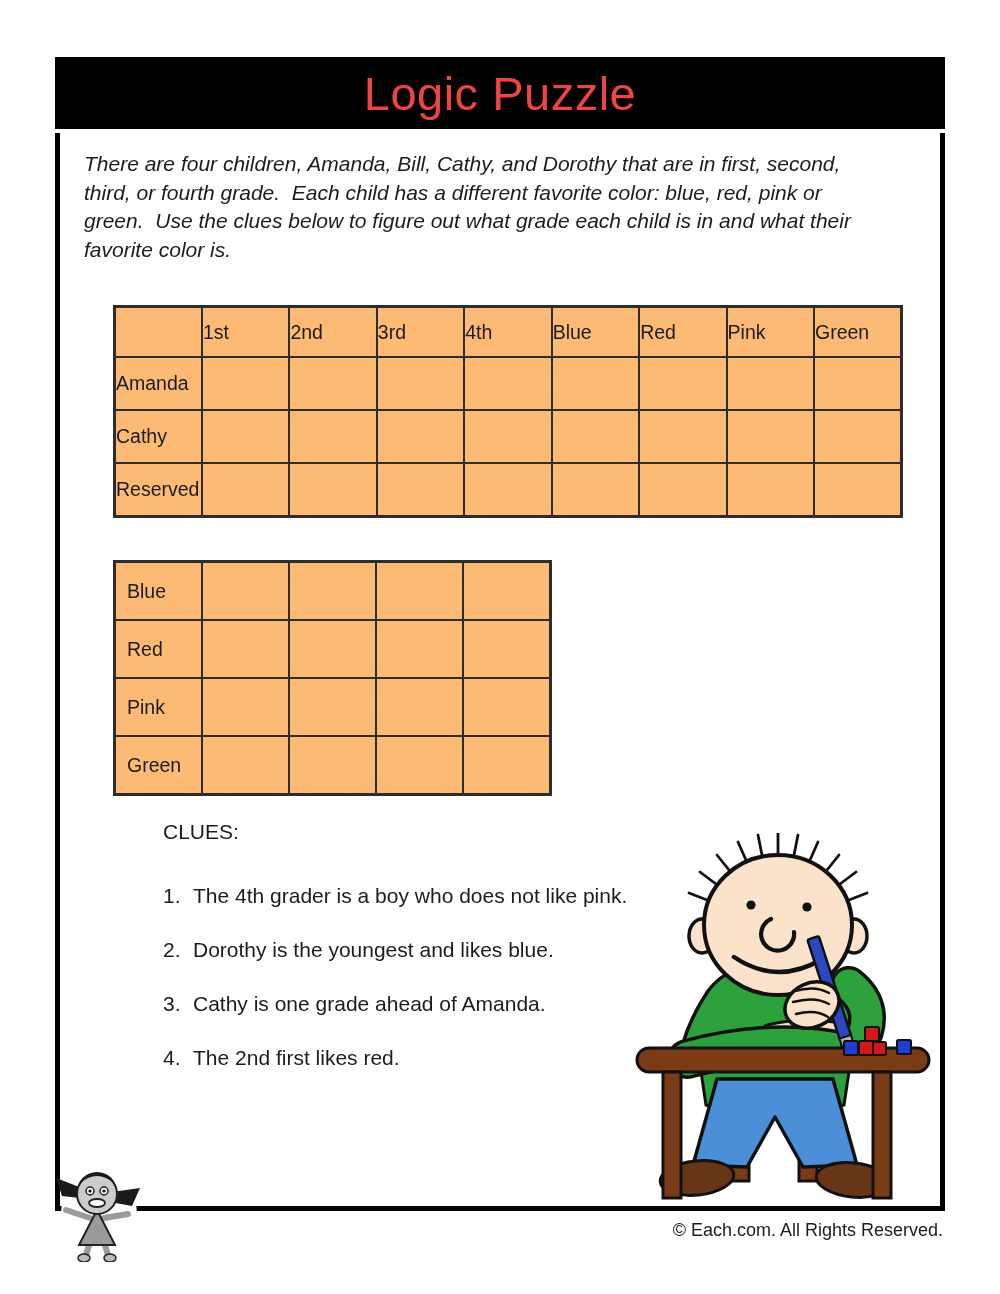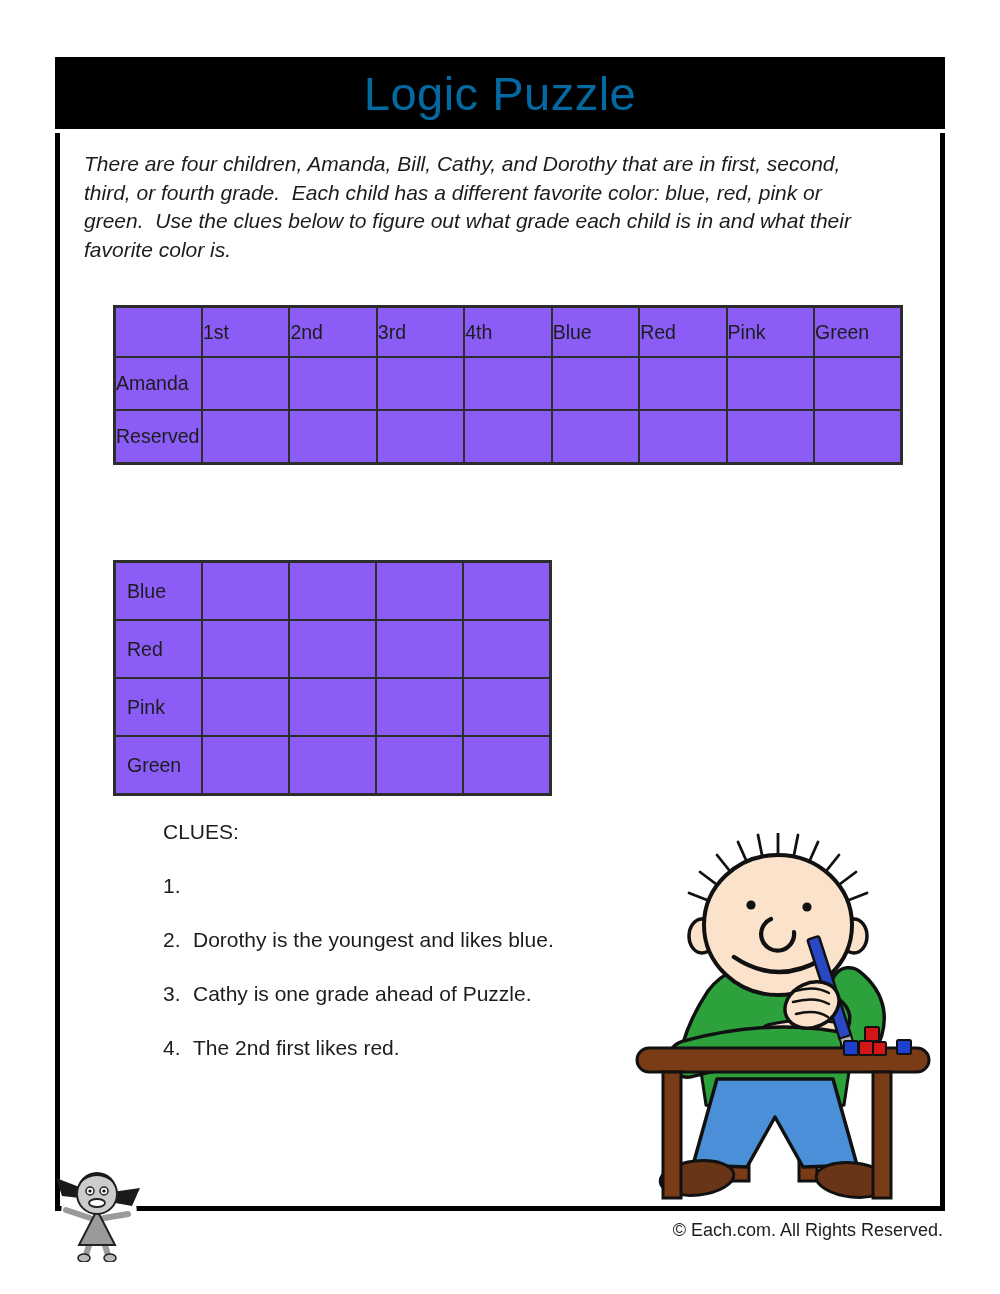--- a/index.html
+++ b/index.html
@@ -1,37 +1,37 @@
 <!DOCTYPE html>
 <html><head>
 <meta charset="utf-8">
 <style>
   html,body{margin:0;padding:0;background:#fff;}
   .page{position:relative;width:1000px;height:1294px;background:#fff;
         font-family:"Liberation Sans",sans-serif;color:#1c1c1c;overflow:hidden;}
   .title-bar{position:absolute;left:55px;top:57px;width:890px;height:72px;
         background:#000;display:flex;align-items:center;justify-content:center;}
-  .title-bar span{color:#0369a1;font-size:47px;letter-spacing:.5px;}
+  .title-bar span{color:#ef4444;font-size:47px;letter-spacing:.5px;}
   .content-box{position:absolute;left:55px;top:133px;width:890px;height:1078px;
         box-sizing:border-box;border-left:5px solid #000;border-right:5px solid #000;
         border-bottom:5px solid #000;background:#fff;}
   .intro{position:absolute;left:84px;top:150px;width:840px;margin:0;
         font-size:21px;line-height:28.6px;white-space:pre-wrap;font-style:italic;}
   table.grid{position:absolute;border-collapse:collapse;table-layout:fixed;
-        border:3px solid #2d2d2d;background:#8b5cf6;padding-left:42px;}
+        border:3px solid #2d2d2d;background:#fdba74;padding-left:42px;}
   table.grid td{border:2px solid #2d2d2d;padding:0;}
   table.upper{left:113px;top:305px;width:790px;}
   table.lower{left:113px;top:560px;width:439px;}
   table.upper tr.hrow td{height:48px;}
   table.upper tr.drow td{height:51px;border-radius:8px;}
   table.lower tr.drow td{height:56px;}
   td.lbl,td.hdr{font-size:19.5px;padding-left:8px;vertical-align:middle;}
   table.lower td.lbl{padding-left:11px;}
   .clues{position:absolute;left:163px;top:820px;width:540px;}
-  .clues-heading{font-size:21px;margin-bottom:30px;}
+  .clues-heading{font-size:21px;margin-bottom:40px;}
   .clue{display:flex;font-size:21px;margin-bottom:30px;white-space:nowrap;}
   .clue .num{width:30px;flex:0 0 30px;}
   .boy-art{position:absolute;left:625px;top:833px;}
   .girl-art{position:absolute;left:52px;top:1162px;}
   .copyright{position:absolute;left:55px;top:1220px;width:888px;
         text-align:right;font-size:18px;}
 </style>
 </head>
 <body>
 
@@ -66,20 +66,31 @@
       <td class="cell"></td>
           <td class="cell"></td>
           <td class="cell"></td>
           <td class="cell"></td>
           <td class="cell"></td>
           <td class="cell"></td>
           <td class="cell"></td>
           <td class="cell"></td>
     </tr>
     <tr class="drow">
+      <td class="lbl">Cathy</td>
+      <td class="cell"></td>
+          <td class="cell"></td>
+          <td class="cell"></td>
+          <td class="cell"></td>
+          <td class="cell"></td>
+          <td class="cell"></td>
+          <td class="cell"></td>
+          <td class="cell"></td>
+    </tr>
+    <tr class="drow">
       <td class="lbl">Reserved</td>
       <td class="cell"></td>
           <td class="cell"></td>
           <td class="cell"></td>
           <td class="cell"></td>
           <td class="cell"></td>
           <td class="cell"></td>
           <td class="cell"></td>
           <td class="cell"></td>
     </tr>
@@ -116,28 +127,29 @@
           <td class="cell"></td>
           <td class="cell"></td>
     </tr>
   </tbody>
     </table>
 
   <div class="clues">
     <div class="clues-heading">CLUES:</div>
     <div class="clue">
       <span class="num">1.</span>
+      <span>The 4th grader is a boy who does not like pink.</span>
     </div>
     <div class="clue">
       <span class="num">2.</span>
       <span>Dorothy is the youngest and likes blue.</span>
     </div>
     <div class="clue">
       <span class="num">3.</span>
-      <span>Cathy is one grade ahead of Puzzle.</span>
+      <span>Cathy is one grade ahead of Amanda.</span>
     </div>
     <div class="clue">
       <span class="num">4.</span>
       <span>The 2nd first likes red.</span>
     </div>
   </div>
 
   <svg class="boy-art" width="320" height="370" viewBox="0 0 320 370">
 
     <path d="M106 348 L106 272 Q149 254 192 272 L192 348 L174 348 L174 290 Q149 278 124 290 L124 348 Z" stroke="#111" stroke-width="3" fill="#7a3c17"></path>

